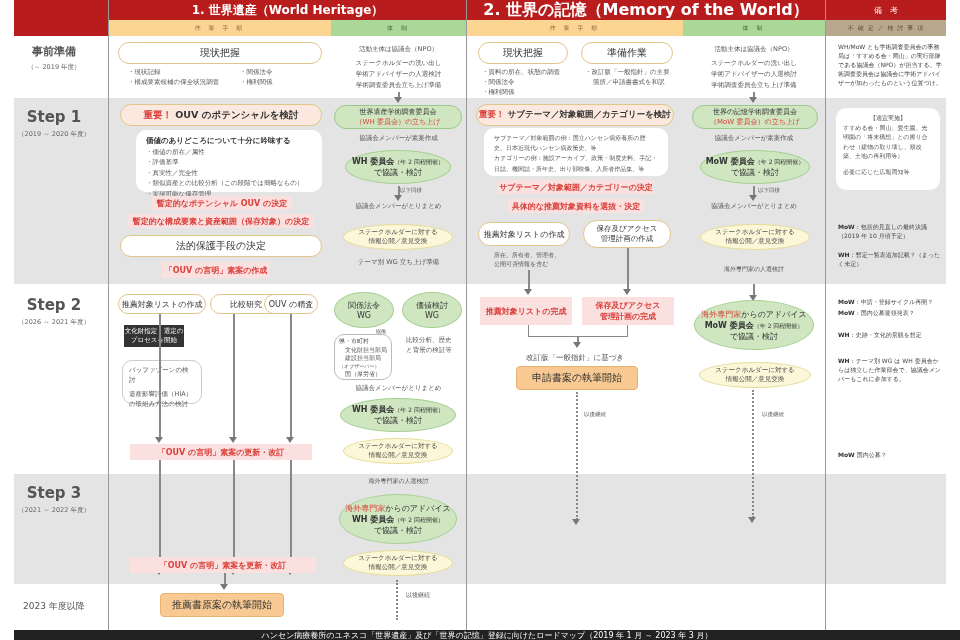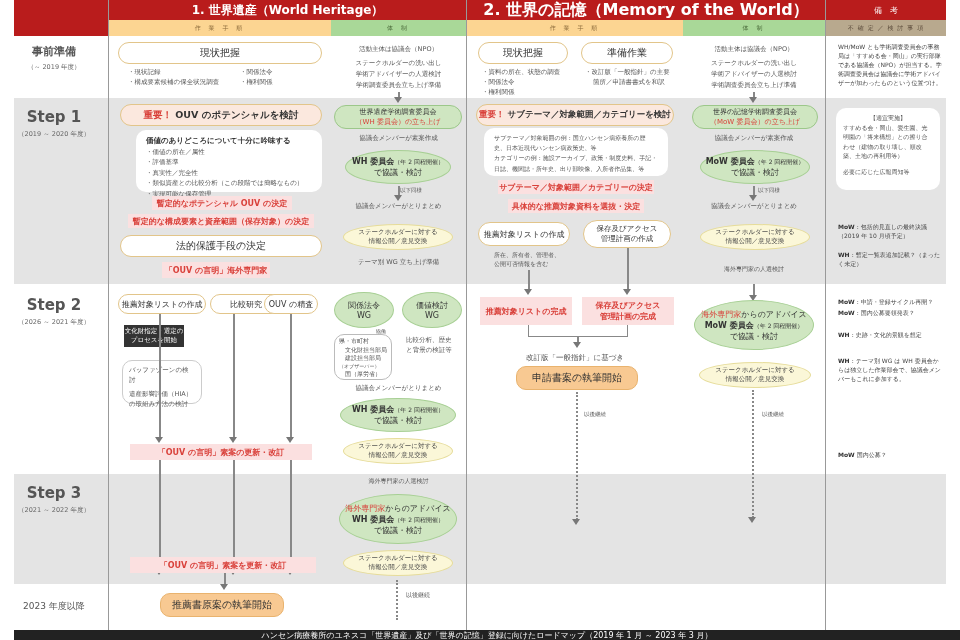--- a/index.html
+++ b/index.html
@@ -7,21 +7,21 @@
   .abs{position:absolute}
   .hdr{background:#b91c1c;color:#fff;font-weight:bold;display:flex;align-items:center;justify-content:center}
   .sub{display:flex;align-items:center;justify-content:center;font-size:6px;letter-spacing:3px}
   .band{background:#e4e4e4}
   .vline{position:absolute;width:1px;background:#999}
   .step{text-align:center;width:108px}
   .step .t{font-size:15px;font-weight:bold;color:#555}
   .step .s{font-size:6.5px;color:#666;margin-top:4px}
   .pill{position:absolute;border:1.5px solid #e2c58a;border-radius:14px;background:#fff;display:flex;align-items:center;justify-content:center;text-align:center;font-size:10px;color:#333}
   .pill.imp{background:#fbe8de}
-  .pill.orange{background:#f8c992;border-color:#e9b36e;border-radius:10px}
+  .pill.orange{background:#f8c992;border-color:#e9b36e;border-radius:4px}
   .box{position:absolute;background:#fff;border-radius:10px;font-size:6.5px;line-height:1.6;padding:5px 10px;color:#555}
   .red{color:#d9403a}
   .redbox{position:absolute;background:#fbe0e0;color:#d9403a;font-size:8px;font-weight:bold;display:flex;align-items:center;justify-content:center;text-align:center}
   .green{position:absolute;background:#cfe6c1;border:1px solid #a7cf94;border-radius:50%;display:flex;flex-direction:column;align-items:center;justify-content:center;text-align:center;font-size:8px;color:#333}
   .gpill{position:absolute;background:#cfe6c1;border:1px solid #9cc78a;border-radius:12px;display:flex;flex-direction:column;align-items:center;justify-content:center;font-size:7px;text-align:center}
   .yell{position:absolute;background:#fbf7d8;border:1px solid #e6dc9a;border-radius:50%;display:flex;flex-direction:column;align-items:center;justify-content:center;font-size:6.5px;text-align:center;color:#444}
   .txt{position:absolute;font-size:6.5px;color:#555;text-align:center;line-height:1.5}
   .note{position:absolute;font-size:6.5px;color:#444;line-height:1.5}
   .note b{color:#333}
   .arrow{position:absolute;width:1.5px;background:#888}
@@ -116,21 +116,21 @@
 <div class="redbox" style="left:152px;top:196px;width:140px;height:14px">
     <span>暫定的なポテンシャル OUV の決定</span>
   </div>
 <div class="redbox" style="left:128px;top:214px;width:186px;height:14px">
     <span>暫定的な構成要素と資産範囲（保存対象）の決定</span>
   </div>
 <div class="pill" style="left:120px;top:235px;width:202px;height:22px">
     <span>法的保護手段の決定</span>
   </div>
 <div class="redbox" style="left:162px;top:262px;width:108px;height:16px">
-    <span>「OUV の言明」海外専門家</span>
+    <span>「OUV の言明」素案の作成</span>
   </div>
 
 <div class="arrow" style="left:398px;top:92px;height:6px"></div>
 <div class="gpill" style="left:334px;top:105px;width:128px;height:24px">
     <span>世界遺産学術調査委員会</span>
     <span class="red">（WH 委員会）の立ち上げ</span>
   </div>
 <div class="txt" style="left:331px;top:134px;width:135px"><span>協議会メンバーが素案作成</span></div>
 <div class="green" style="left:345px;top:150px;width:106px;height:34px">
     <div><b>WH 委員会</b><span style="font-size:6px">（年 2 回程開催）</span></div>

